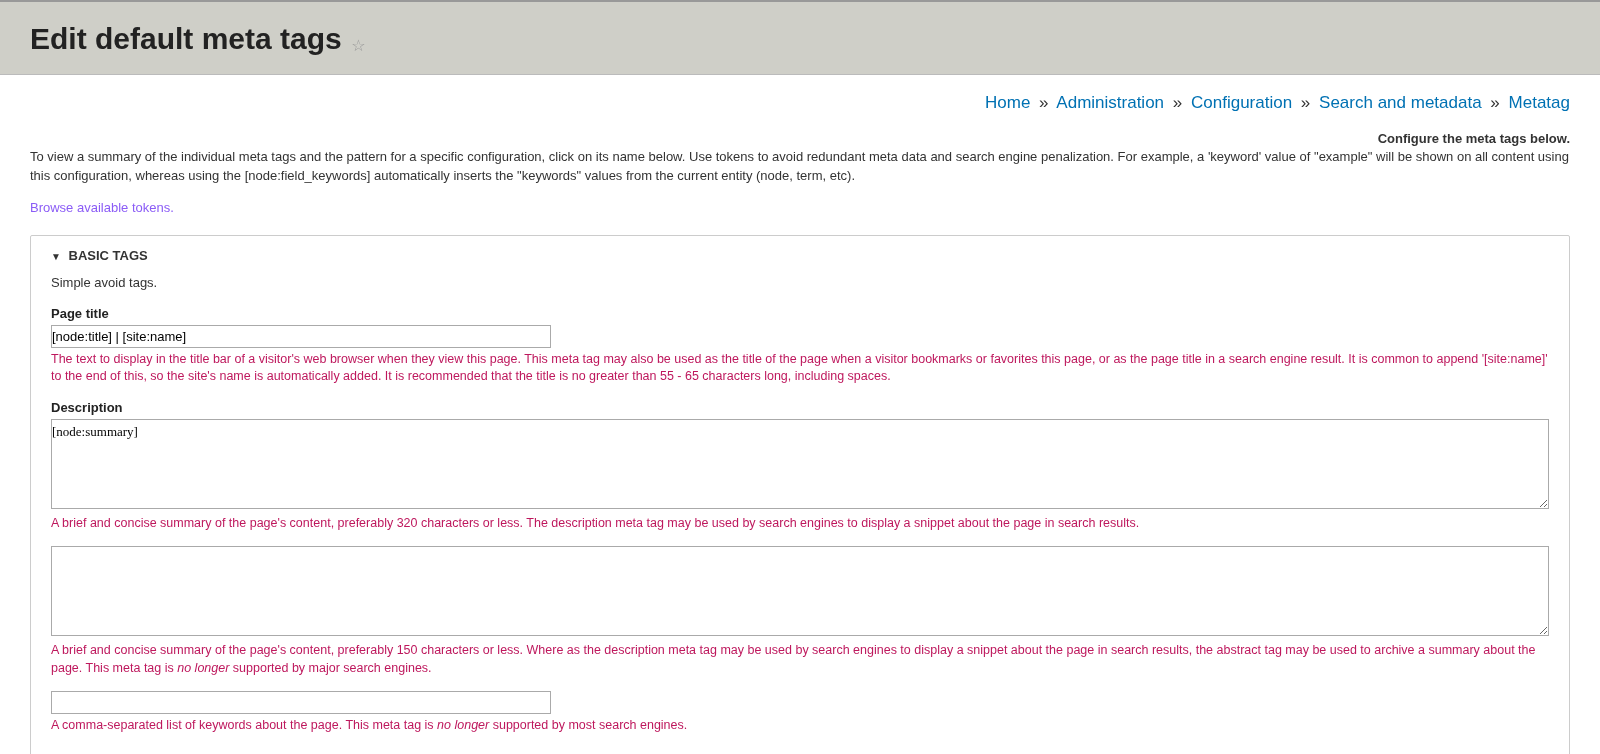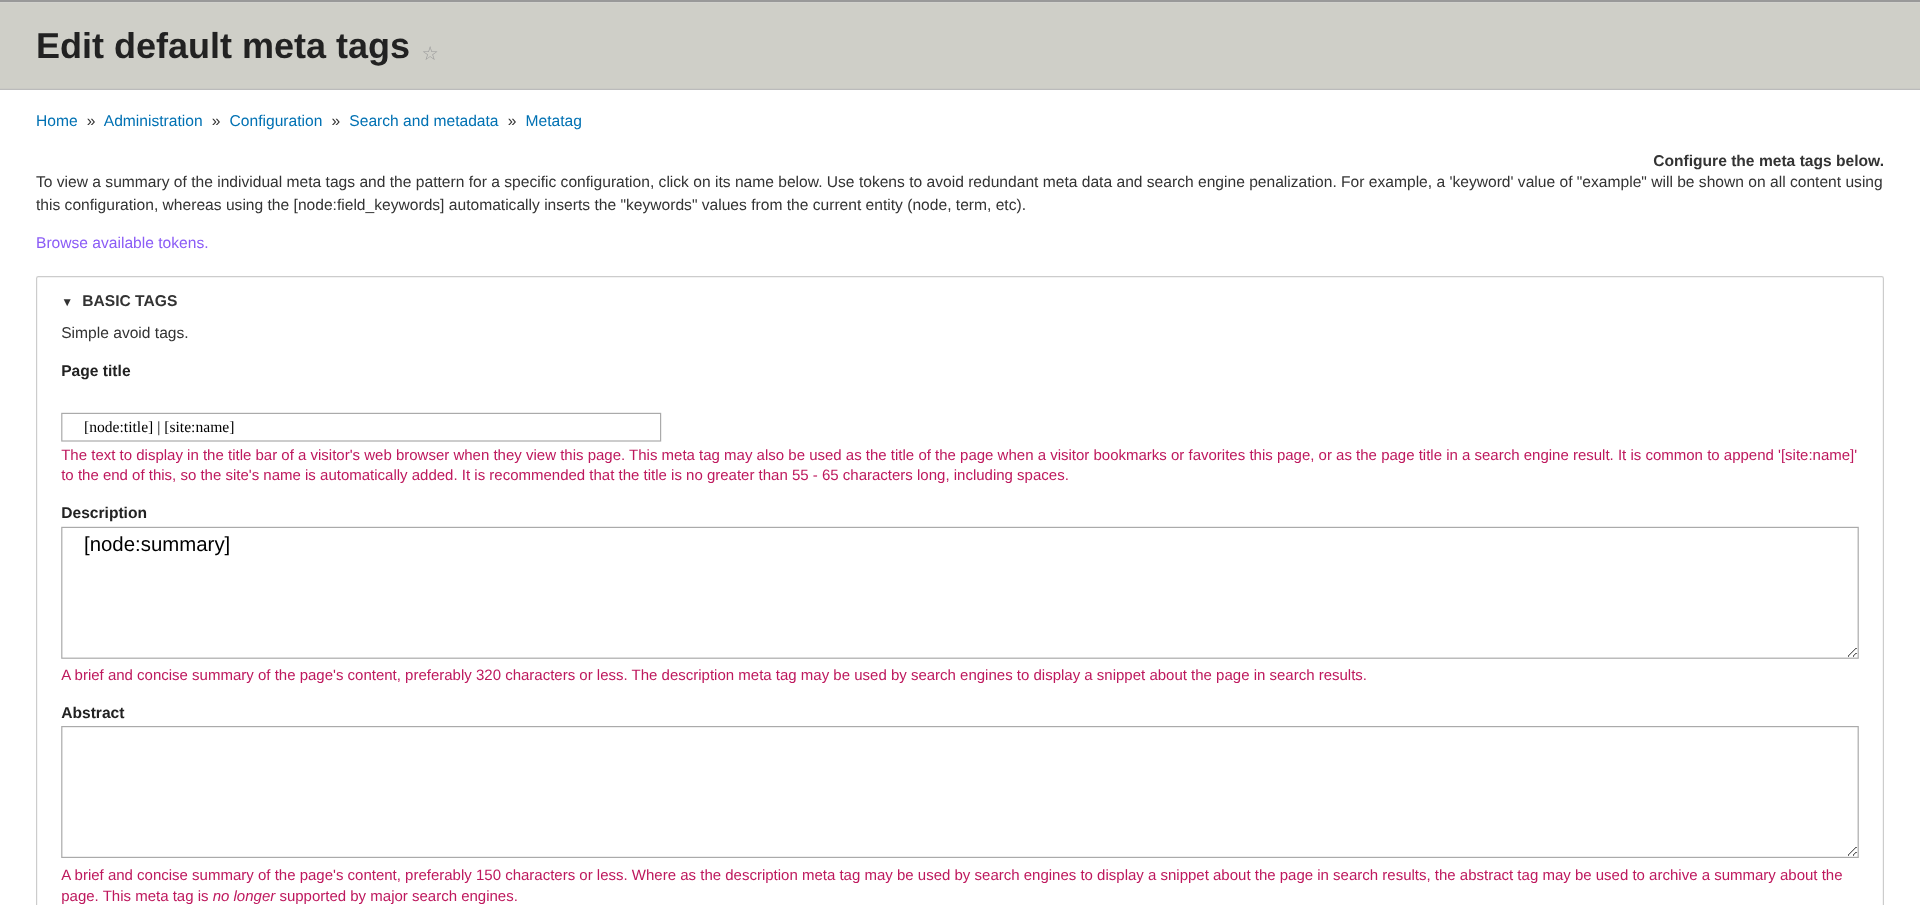--- a/index.html
+++ b/index.html
@@ -33,22 +33,23 @@
       font-size: 16px;
       color: #999;
       margin-left: 6px;
       cursor: pointer;
       vertical-align: middle;
     }
     .content {
       padding: 18px 30px 30px 30px;
     }
     .breadcrumb {
-      font-size: 13px;
+      font-size: 17px;
       margin-bottom: 18px;
+      text-align: right;
     }
     .breadcrumb a {
       color: #0071B3;
       text-decoration: none;
     }
     .breadcrumb .sep {
       color: #333;
       margin: 0 4px;
     }
     .breadcrumb .current {
@@ -103,32 +104,31 @@
     }
     .form-label {
       font-weight: bold;
       font-size: 13px;
       display: block;
       margin-bottom: 4px;
       color: #222;
     }
     .text-input {
       width: 500px;
-      font-family: Liberation Serif, serif;
-      font-size: 13px;
-      padding: 3px 18px;
+      font-family: Liberation Sans, sans-serif;
+      font-size: 13px;
+      padding: 3px 0;
       border: 1px solid #aaa;
       background: #fff;
-      margin-top: 24px;
     }
     .textarea-input {
       width: 100%;
-      font-family: Liberation Sans, sans-serif;
-      font-size: 17px;
-      padding: 4px 18px;
+      font-family: Liberation Serif, serif;
+      font-size: 13px;
+      padding: 4px 0;
       border: 1px solid #aaa;
       resize: vertical;
       background: #fff;
     }
     .help-text {
       font-size: 12.5px;
       color: #be185d;
       line-height: 1.4;
       margin-top: 3px;
     }
@@ -179,27 +179,29 @@
         <div class="help-text">The text to display in the title bar of a visitor's web browser when they view this page. This meta tag may also be used as the title of the page when a visitor bookmarks or favorites this page, or as the page title in a search engine result. It is common to append '[site:name]' to the end of this, so the site's name is automatically added. It is recommended that the title is no greater than 55 - 65 characters long, including spaces.</div>
       </div>
 
       <div class="form-item">
         <label class="form-label">Description</label>
         <textarea class="textarea-input" rows="5" style="">[node:summary]</textarea>
         <div class="help-text">A brief and concise summary of the page's content, preferably 320 characters or less. The description meta tag may be used by search engines to display a snippet about the page in search results.</div>
       </div>
 
       <div class="form-item">
-        <label class="form-label">Abstract</label>
         <textarea class="textarea-input" rows="5" style=""></textarea>
         <div class="help-text">
           <span>A brief and concise summary of the page's content, preferably 150 characters or less. Where as the description meta tag may be used by search engines to display a snippet about the page in search results, the abstract tag may be used to archive a summary about the page. This meta tag is </span><em>no longer</em><span> supported by major search engines.</span>
         </div>
       </div>
 
       <div class="form-item">
         <input type="text" class="text-input" value="" style="">
+        <div class="help-text">
+          <span>A comma-separated list of keywords about the page. This meta tag is </span><em>no longer</em><span> supported by most search engines.</span>
+        </div>
       </div>
 
     </div>
   </div>
 
 </div>
 
 </body></html>

